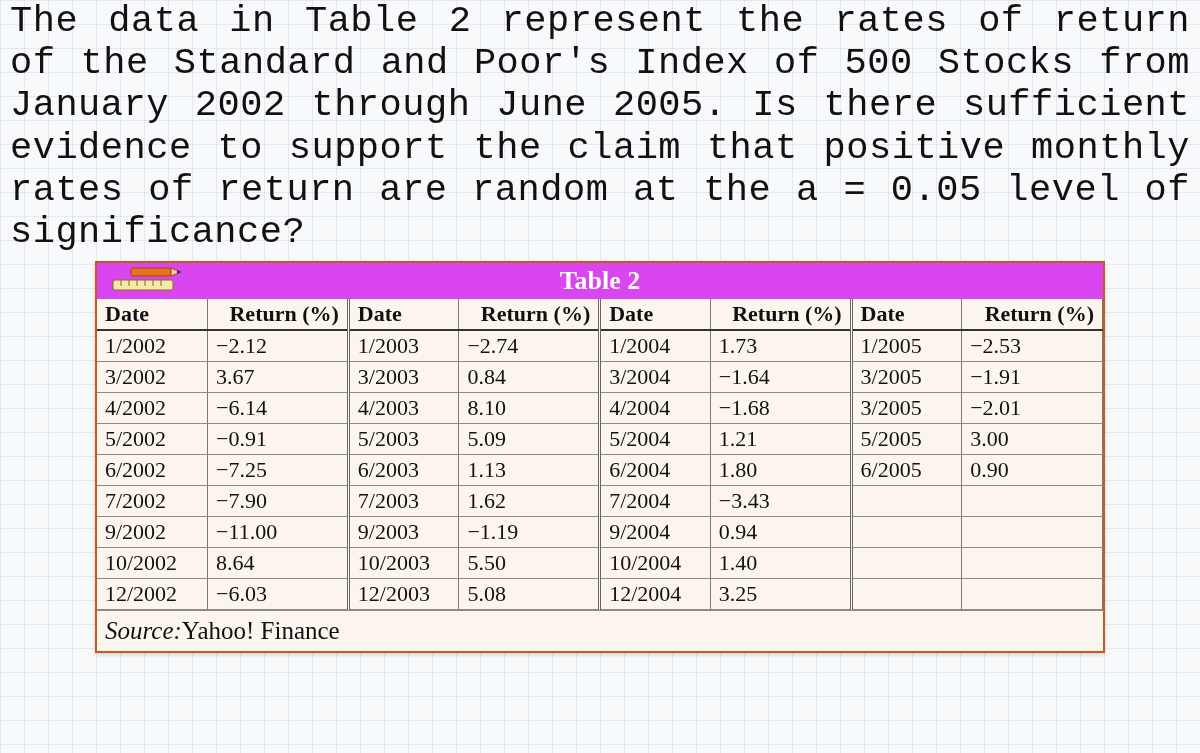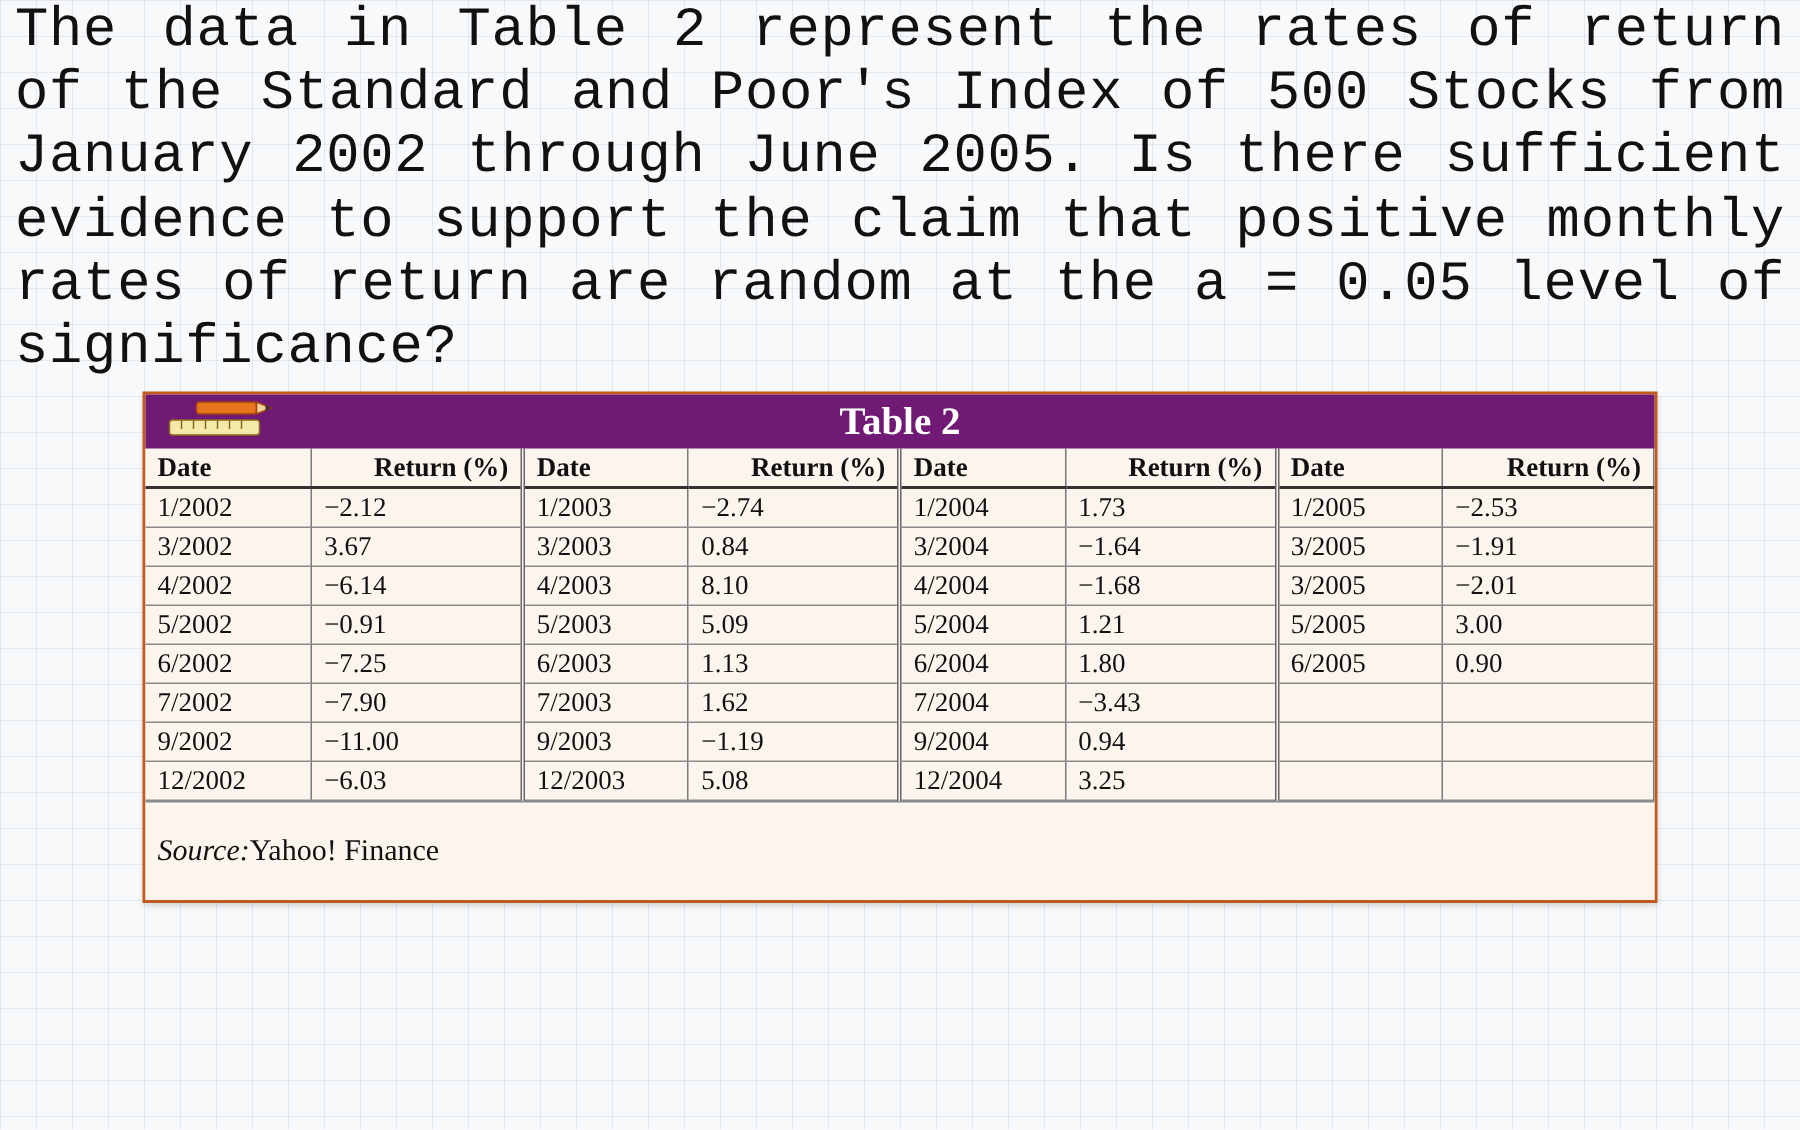--- a/index.html
+++ b/index.html
@@ -25,21 +25,21 @@
     font-weight: 500;
   }
   .table-wrap {
     margin: 0 auto;
     width: 1010px;
     border: 2px solid #c4591e;
     background: #fbf5ee;
     box-shadow: 0 2px 4px rgba(0,0,0,0.15);
   }
   .title-bar {
-    background: #701a75;
+    background: #d946ef;
     color: #fff;
     font-family: "Times New Roman", serif;
     font-weight: bold;
     font-size: 26px;
     text-align: center;
     padding: 3px 0;
   }
   .icon-cell {
     position: absolute;
     left: 0; top: 0;
@@ -47,43 +47,43 @@
     height: 34px;
     display: flex;
     align-items: center;
     justify-content: center;
   }
   .title-row { position: relative; }
   table {
     width: 100%;
     border-collapse: collapse;
     font-family: "Times New Roman", serif;
-    font-size: 18px;
+    font-size: 22px;
   }
   th, td {
     border-right: 1px solid #7a7a7a;
     border-bottom: 1px solid #8a8a8a;
     padding: 2px 8px;
     white-space: nowrap;
     background: #fbf5ee;
   }
   th {
     font-weight: bold;
     text-align: left;
     border-bottom: 2px solid #333;
   }
   .col-date { width: 11%; text-align: left; }
   .col-ret  { width: 14%; text-align: right; border-right: 3px double #666; }
   .col-ret.last { border-right: 1px solid #7a7a7a; }
   td.col-ret { text-align: left; padding-right: 18px; }
   .empty-cell { background: #fbf5ee; }
   .source {
     font-family: "Times New Roman", serif;
-    font-size: 20px;
-    padding: 21px 8px;
+    font-size: 25px;
+    padding: 6px 8px;
     background: #fbf5ee;
     border-top: 1px solid #8a8a8a;
   }
   .source .src-label { font-style: italic; }
 </style>
 </head>
 <body>
 
 <div class="question">The data in Table 2 represent the rates of return of the Standard and Poor's Index of 500 Stocks from January 2002 through June 2005. Is there sufficient evidence to support the claim that positive monthly rates of return are random at the a = 0.05 level of significance?</div>
 
@@ -183,20 +183,30 @@
           <td class="col-date">9/2002</td>
           <td class="col-ret">−11.00</td>
           <td class="col-date">9/2003</td>
           <td class="col-ret">−1.19</td>
           <td class="col-date">9/2004</td>
           <td class="col-ret">0.94</td>
           <td class="col-date empty-cell"></td>
           <td class="col-ret last empty-cell"></td>
         </tr>
         <tr>
+          <td class="col-date">10/2002</td>
+          <td class="col-ret">8.64</td>
+          <td class="col-date">10/2003</td>
+          <td class="col-ret">5.50</td>
+          <td class="col-date">10/2004</td>
+          <td class="col-ret">1.40</td>
+          <td class="col-date empty-cell"></td>
+          <td class="col-ret last empty-cell"></td>
+        </tr>
+        <tr>
           <td class="col-date">12/2002</td>
           <td class="col-ret">−6.03</td>
           <td class="col-date">12/2003</td>
           <td class="col-ret">5.08</td>
           <td class="col-date">12/2004</td>
           <td class="col-ret">3.25</td>
           <td class="col-date empty-cell"></td>
           <td class="col-ret last empty-cell"></td>
         </tr>
       </tbody>

